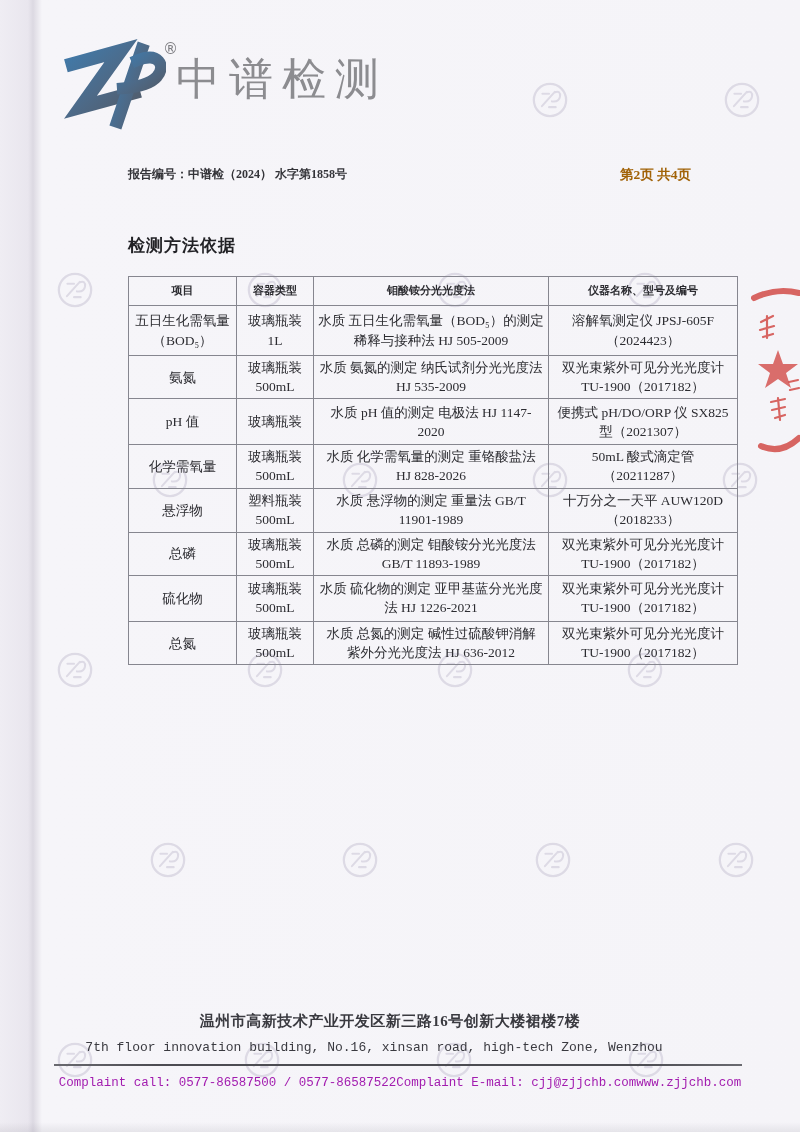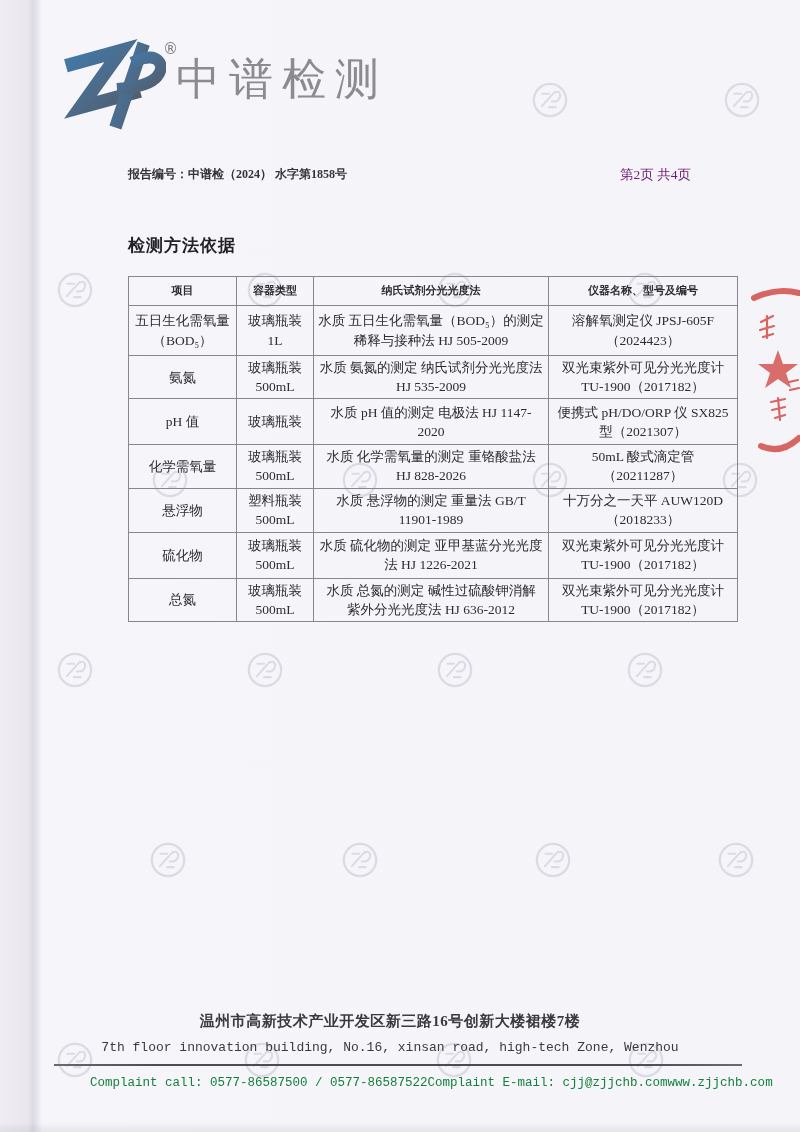--- a/index.html
+++ b/index.html
@@ -25,21 +25,21 @@
   .wm svg{width:38px;height:38px;display:block;}
   
   .logo-mark{position:absolute;left:58px;top:34px;}
   .logo-reg{position:absolute;left:163px;top:40px;font-size:15px;color:#7d7d82;font-family:"DejaVu Sans",sans-serif;}
   .brand{
     position:absolute;left:176px;top:50px;
     font-family:"Liberation Sans","DejaVu Sans",sans-serif;
     font-size:44px;font-weight:500;color:#8c8c90;letter-spacing:9px;white-space:nowrap;
   }
   .report-line{position:absolute;left:128px;top:166px;font-size:12px;font-weight:bold;color:#333338;}
-  .page-indicator{position:absolute;left:620px;top:166px;font-size:13.5px;font-weight:normal;color:#701a75;}
+  .page-indicator{position:absolute;left:620px;top:166px;font-size:13.5px;font-weight:bold;color:#a16207;}
   
   .section-title{
     position:absolute;left:128px;top:234px;
     font-family:"Liberation Sans","DejaVu Sans",sans-serif;
     font-size:17px;font-weight:bold;color:#222226;letter-spacing:1px;
   }
   
   table.methods{
     position:absolute;left:128px;top:276px;width:609px;
     border-collapse:collapse;table-layout:fixed;
@@ -54,33 +54,33 @@
   tr.r-cod{height:40px;} tr.r-ss{height:44px;} tr.r-oil{height:48px;}
   tr.r-tp{height:43px;} tr.r-s{height:46px;} tr.r-tn{height:42px;}
   
   .stamp{position:absolute;left:751px;top:284px;width:49px;height:174px;opacity:.85;}
   
   .footer-cn{
     position:absolute;left:60px;top:1012px;width:660px;text-align:center;
     font-size:15px;font-weight:bold;color:#3a3a40;letter-spacing:.5px;
   }
   .footer-en{
-    position:absolute;left:60px;top:1040px;width:660px;text-align:center;
+    position:absolute;left:44px;top:1040px;width:660px;text-align:center;
     font-family:"Liberation Mono","DejaVu Sans Mono",monospace;
     font-size:13px;color:#3a3a40;white-space:nowrap;
   }
   .footer-rule{
     position:absolute;left:54px;top:1064px;width:688px;height:2px;
     background:linear-gradient(90deg,#6a6a70,#4c4c52 15%,#4c4c52 85%,#6a6a70);
   }
   .footer-contacts{
     position:absolute;left:90px;top:1076px;width:620px;
-    display:flex;justify-content:flex-start;
+    display:flex;justify-content:center;
     font-family:"Liberation Mono","DejaVu Sans Mono",monospace;
-    font-size:12.5px;color:#15803d;white-space:nowrap;
+    font-size:12.5px;color:#a21caf;white-space:nowrap;
   }
 </style>
 </head>
 <body>
 
 <div class="paper"></div>
 
 <svg width="0" height="0" style="position:absolute">
   <symbol id="wm-sym" viewBox="0 0 40 40">
     <circle cx="20" cy="20" r="17" fill="none" stroke="currentColor" stroke-width="2.4"></circle>
@@ -225,21 +225,21 @@
   <colgroup>
     <col style="width:108px">
       <col style="width:77px">
       <col style="width:235px">
       <col style="width:189px">
   </colgroup>
   <tbody>
       <tr>
     <th>项目</th>
     <th>容器类型</th>
-    <th>纳氏试剂分光光度法</th>
+    <th>钼酸铵分光光度法</th>
     <th>仪器名称、型号及编号</th>
   </tr>
   <tr class="r-bod">
     <td>五日生化需氧量（BOD₅）</td>
     <td>
           <div>玻璃瓶装</div>
           <div>1L</div>
         </td>
     <td>水质 五日生化需氧量（BOD₅）的测定 稀释与接种法 HJ 505-2009</td>
     <td>溶解氧测定仪 JPSJ-605F（2024423）</td>
@@ -272,20 +272,29 @@
     <td>50mL 酸式滴定管（20211287）</td>
   </tr>
   <tr class="r-ss">
     <td>悬浮物</td>
     <td>
           <div>塑料瓶装</div>
           <div>500mL</div>
         </td>
     <td>水质 悬浮物的测定 重量法 GB/T 11901-1989</td>
     <td>十万分之一天平 AUW120D（2018233）</td>
+  </tr>
+  <tr class="r-tp">
+    <td>总磷</td>
+    <td>
+          <div>玻璃瓶装</div>
+          <div>500mL</div>
+        </td>
+    <td>水质 总磷的测定 钼酸铵分光光度法 GB/T 11893-1989</td>
+    <td>双光束紫外可见分光光度计 TU-1900（2017182）</td>
   </tr>
   <tr class="r-s">
     <td>硫化物</td>
     <td>
           <div>玻璃瓶装</div>
           <div>500mL</div>
         </td>
     <td>水质 硫化物的测定 亚甲基蓝分光光度法 HJ 1226-2021</td>
     <td>双光束紫外可见分光光度计 TU-1900（2017182）</td>
   </tr>

